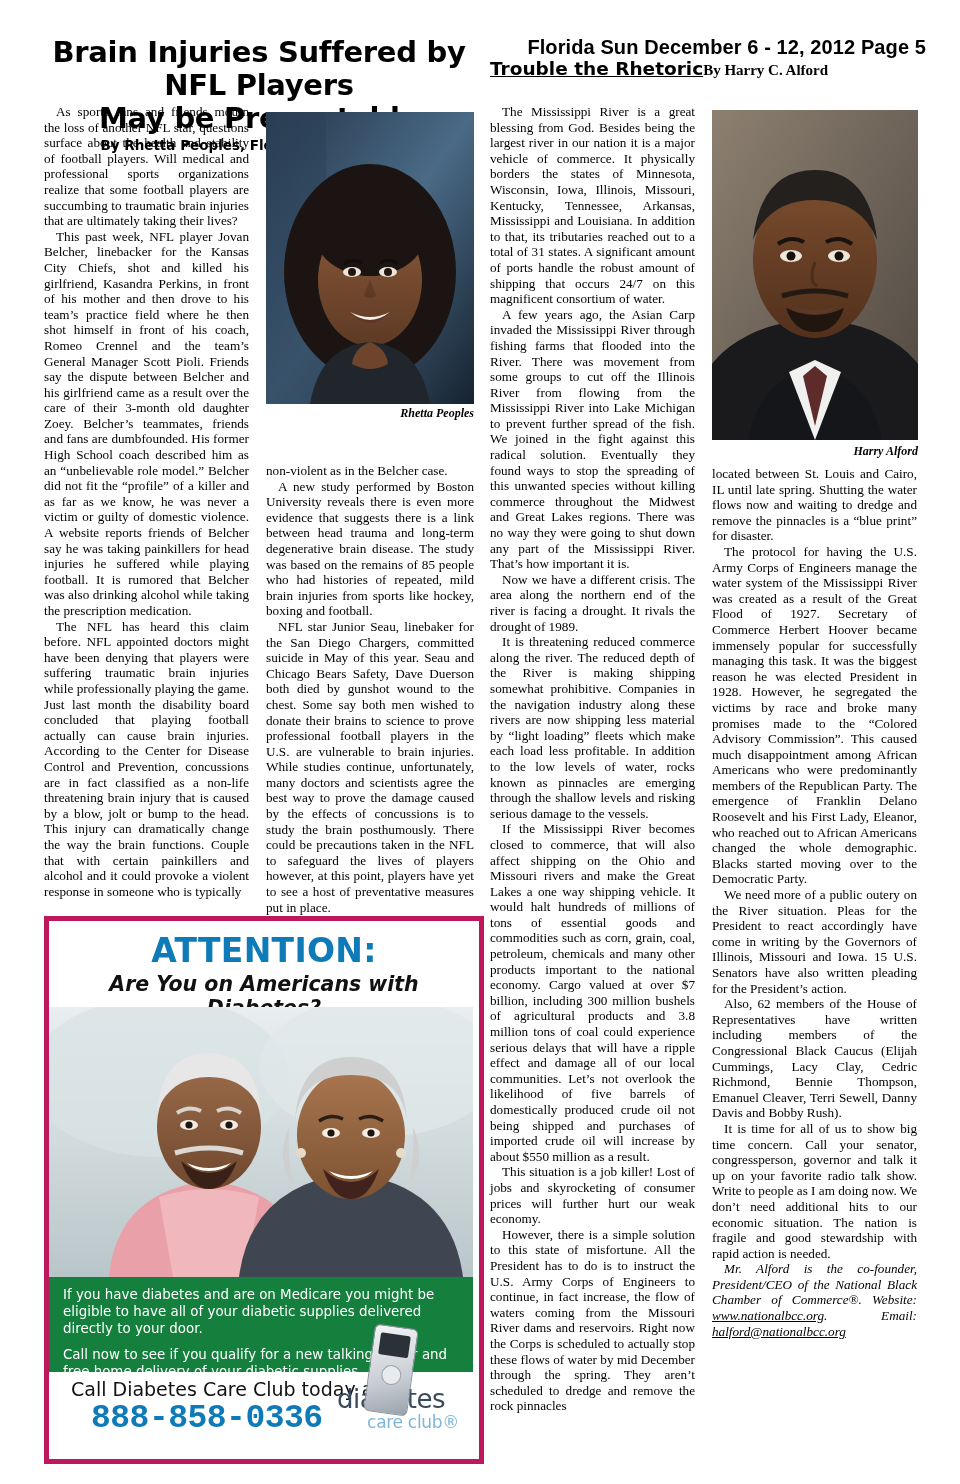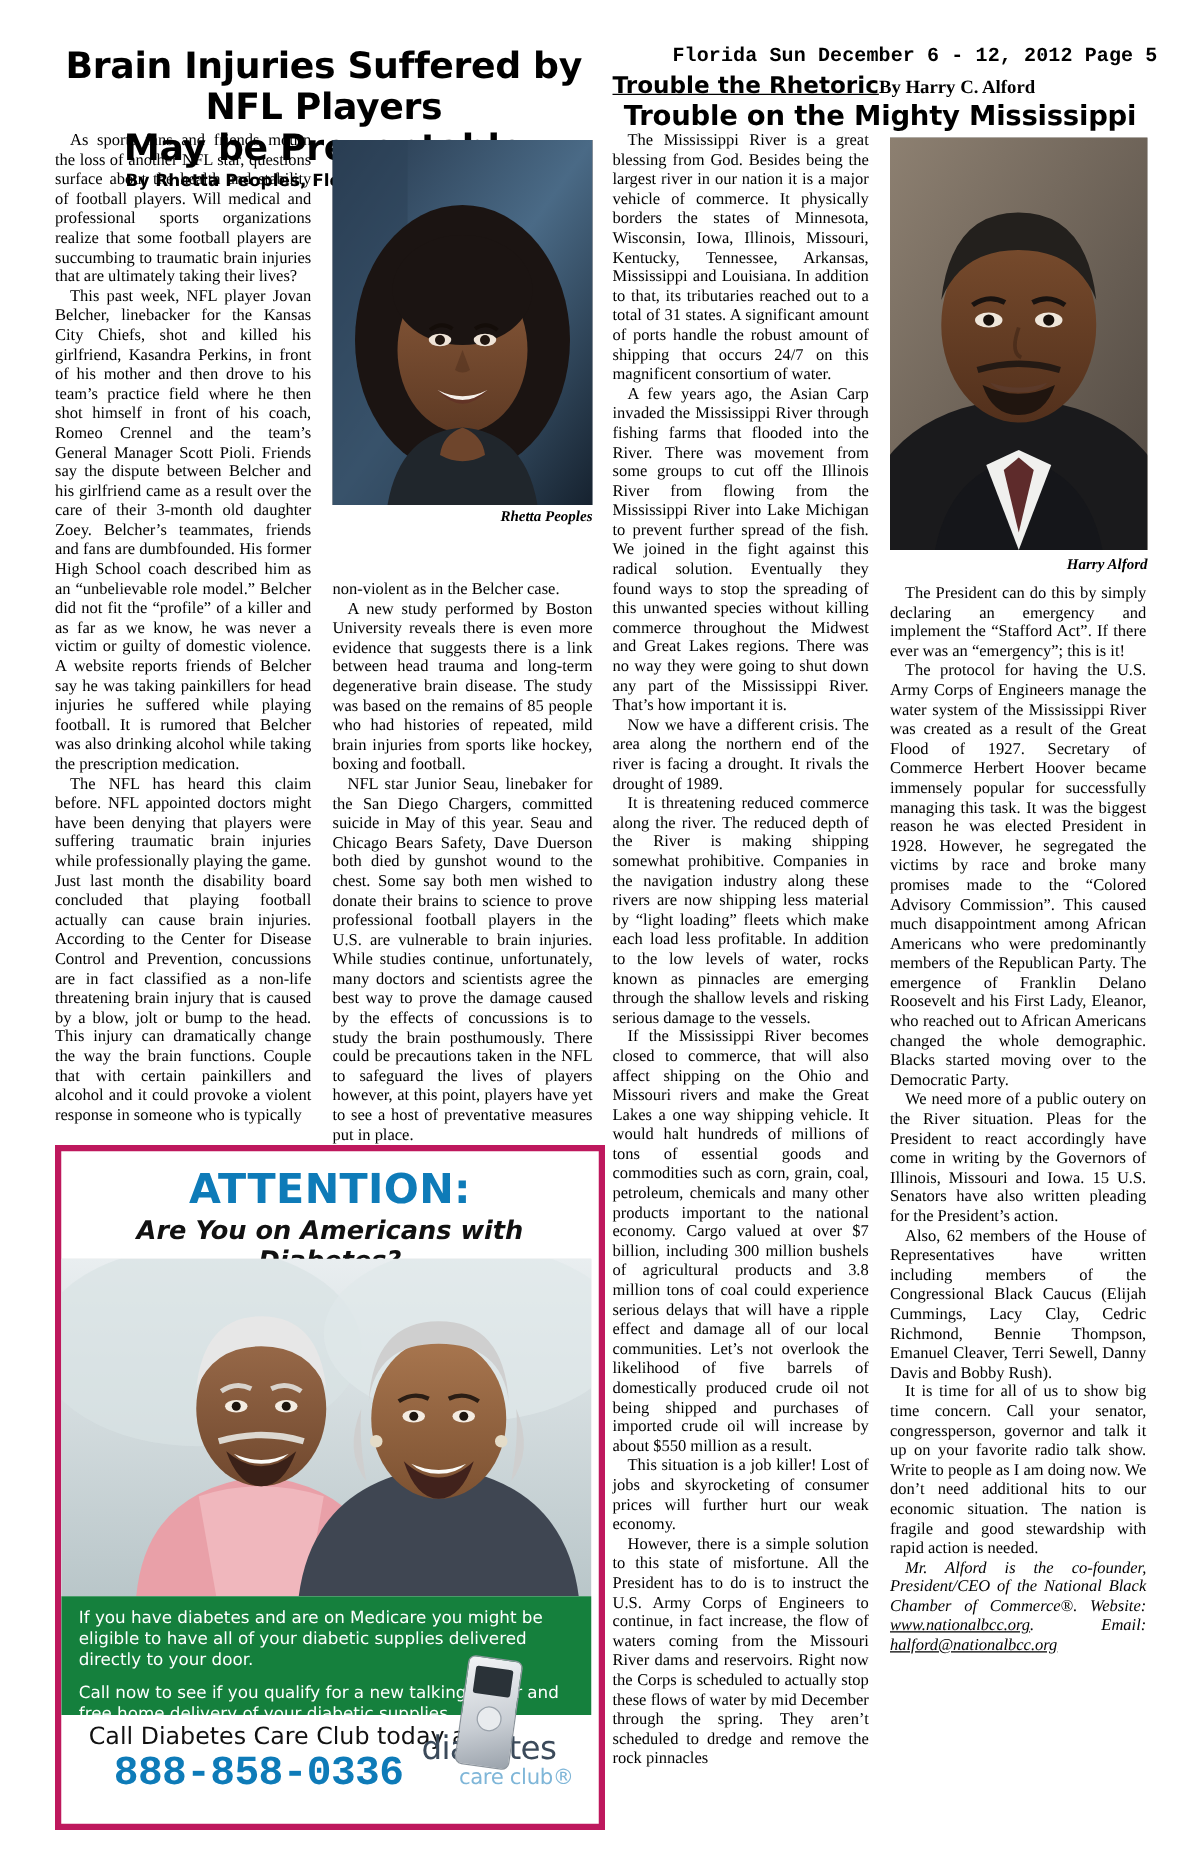--- a/index.html
+++ b/index.html
@@ -19,23 +19,23 @@
     position: absolute;
     left: 0; top: 0;
     width: 960px; height: 1484px;
   }
 
   
   .masthead {
     position: absolute;
     right: 34px;
     top: 36px;
-    font-family: Liberation Mono, monospace;
-    font-weight: bold;
-    font-size: 16px;
+    font-family: Liberation Sans, sans-serif;
+    font-weight: bold;
+    font-size: 20px;
     letter-spacing: .1px;
   }
 
   
   .left-head {
     position: absolute;
     left: 44px;
     top: 36px;
     width: 430px;
     text-align: center;
@@ -300,21 +300,20 @@
   <div class="col" id="col2">
     <p style="text-indent:0">non-violent as in the Belcher case.</p>
     <p>A new study performed by Boston University reveals there is even more evidence that suggests there is a link between head trauma and long-term degenerative brain disease. The study was based on the remains of 85 people who had histories of repeated, mild brain injuries from sports like hockey, boxing and football.</p>
     <p>NFL star Junior Seau, linebaker for the San Diego Chargers, committed suicide in May of this year. Seau and Chicago Bears Safety, Dave Duerson both died by gunshot wound to the chest. Some say both men wished to donate their brains to science to prove professional football players in the U.S. are vulnerable to brain injuries. While studies continue, unfortunately, many doctors and scientists agree the best way to prove the damage caused by the effects of concussions is to study the brain posthumously. There could be precautions taken in the NFL to safeguard the lives of players however, at this point, players have yet to see a host of preventative measures put in place.</p>
   </div>
 
   <div class="rhet">
     <div class="line1">
       <span class="under">Trouble the Rhetoric</span><span class="by">By Harry C. Alford</span>
     </div>
-    <div class="line2">Trouble on the Mighty Mississippi</div>
   </div>
 
   <div class="photo2">
     <svg width="206" height="330" viewBox="0 0 206 330" preserveAspectRatio="none">
       <defs>
         <linearGradient id="bgB" x1="0" y1="0" x2="1" y2="1">
           <stop offset="0%" stop-color="#8d8071"></stop>
           <stop offset="100%" stop-color="#4f4740"></stop>
         </linearGradient>
         <linearGradient id="skinB" x1="0" y1="0" x2="0" y2="1">
@@ -347,21 +346,21 @@
     <p>The Mississippi River is a great blessing from God.  Besides being the largest river in our nation it is a major vehicle of commerce.  It physically borders the states of Minnesota, Wisconsin, Iowa, Illinois, Missouri, Kentucky, Tennessee, Arkansas, Mississippi and Louisiana.  In addition to that, its tributaries reached out to a total of 31 states.  A significant amount of ports handle the robust amount of shipping that occurs 24/7 on this magnificent consortium of water.</p>
     <p>A few years ago, the Asian Carp invaded the Mississippi River through fishing farms that flooded into the River.    There was movement from some groups to cut off the Illinois River from flowing from the Mississippi River into Lake Michigan to prevent further spread of the fish.  We joined in the fight against this radical solution.  Eventually they found ways to stop the spreading of this unwanted species without killing commerce throughout the Midwest and Great Lakes regions.  There was no way they were going to shut down any part of the Mississippi River.  That’s how important it is.</p>
     <p>Now we have a different crisis.  The area along the northern end of the river is facing a drought.  It rivals the drought of 1989.</p>
     <p>It is threatening reduced commerce along the river.  The reduced depth of the River is making shipping somewhat prohibitive. Companies in the navigation industry along these rivers are now shipping less material by “light loading” fleets which make each load less profitable.  In addition to the low levels of water, rocks known as pinnacles are emerging through the shallow levels and risking serious damage to the vessels.</p>
     <p>If the Mississippi River becomes closed to commerce, that will also affect shipping on the Ohio and Missouri rivers and make the Great Lakes a one way shipping vehicle.  It would halt hundreds of millions of tons of essential goods and commodities such as corn, grain, coal, petroleum, chemicals and many other products important to the national economy.  Cargo valued at over $7 billion, including 300 million bushels of agricultural products and 3.8 million tons of coal could experience serious delays that will have a ripple effect and damage all of our local communities.  Let’s not overlook the likelihood of five barrels of domestically produced crude oil not being shipped and purchases of imported crude oil will increase by about $550 million as a result.</p>
     <p>This situation is a job killer!  Lost of jobs and skyrocketing of consumer prices will further hurt our weak economy.</p>
     <p>However, there is a simple solution to this state of misfortune.  All the President has to do is to instruct the U.S. Army Corps of Engineers to continue, in fact increase, the flow of waters coming from the Missouri River dams and reservoirs.  Right now the Corps is scheduled to actually stop these flows of water by mid December through the spring.  They aren’t scheduled to dredge and remove the rock pinnacles</p>
   </div>
 
   <div class="col" id="col4">
-    <p>The President can do this by simply declaring an emergency and implement the “Stafford Act”.  If there ever was an “emergency”; this is it!</p>
+    <p style="text-indent:0">located between St. Louis and Cairo, IL until late spring.  Shutting the water flows now and waiting to dredge and remove the pinnacles is a “blue print” for disaster.</p>
     <p>The protocol for having the U.S. Army Corps of Engineers manage the water system of the Mississippi River was created as a result of the Great Flood of 1927.  Secretary of Commerce Herbert Hoover became immensely popular for successfully managing this task.  It was the biggest reason he was elected President in 1928.  However, he segregated the victims by race and broke many promises made to the “Colored Advisory Commission”.  This caused much disappointment among African Americans who were predominantly members of the Republican Party.  The emergence of Franklin Delano Roosevelt and his First Lady, Eleanor, who reached out to African Americans changed the whole demographic.  Blacks started moving over to the Democratic Party.</p>
     <p>We need more of a public outery on the River situation.  Pleas for the President to react accordingly have come in writing by the Governors of Illinois, Missouri and Iowa.  15 U.S. Senators have also written pleading for the President’s action.</p>
     <p>Also, 62 members of the House of Representatives have written including members of the Congressional Black Caucus (Elijah Cummings, Lacy Clay, Cedric Richmond, Bennie Thompson, Emanuel Cleaver, Terri Sewell, Danny Davis and Bobby Rush).</p>
     <p>It is time for all of us to show big time concern.  Call your senator, congressperson, governor and talk it up on your favorite radio talk show.  Write to people as I am doing now.  We don’t need additional hits to our economic situation.  The nation is fragile and good stewardship with rapid action is needed.</p>
     <p class="italic" style="text-indent:12px"><span>Mr. Alford is the co-founder, President/CEO of the National Black Chamber of Commerce®.  Website: </span><a class="link" href="#">www.nationalbcc.org</a><span>.  Email: </span><a class="link" href="#">halford@nationalbcc.org</a></p>
   </div>
 
   <div class="ad">
     <div class="ad-top">
       <div class="ad-attn">ATTENTION:</div>

